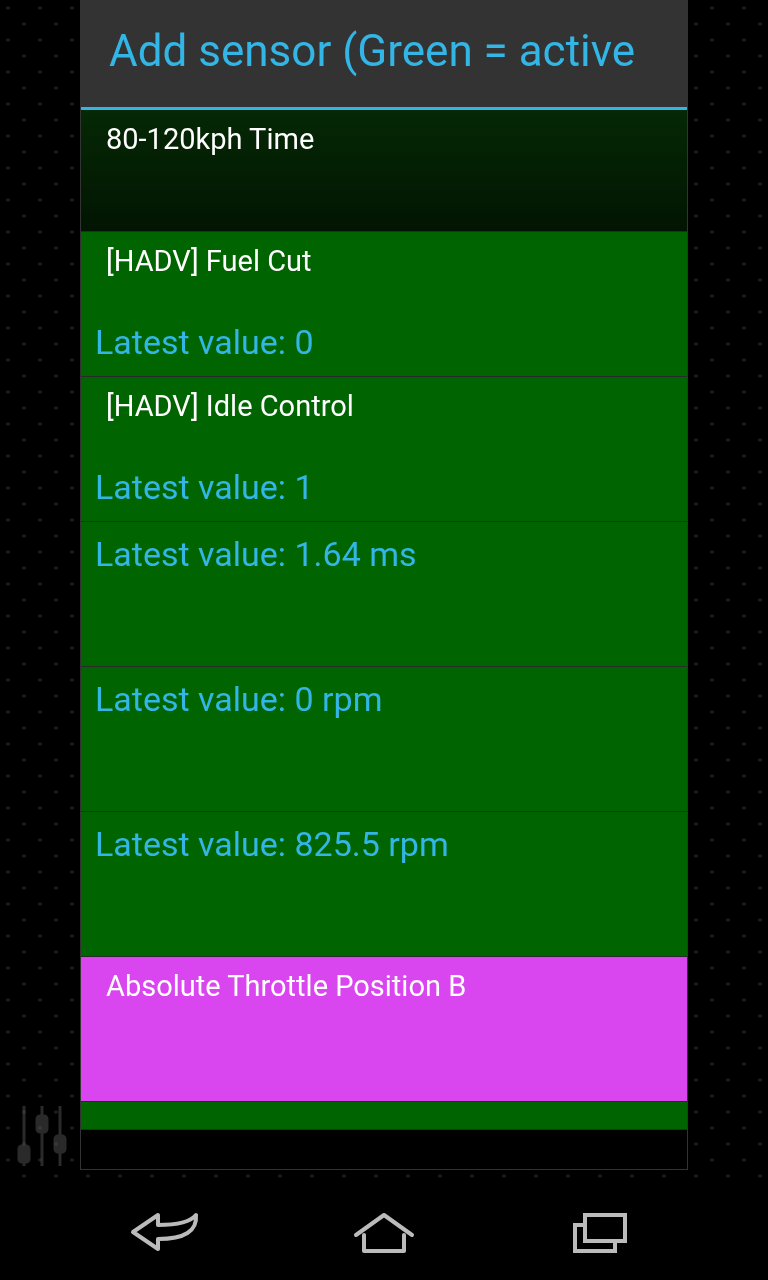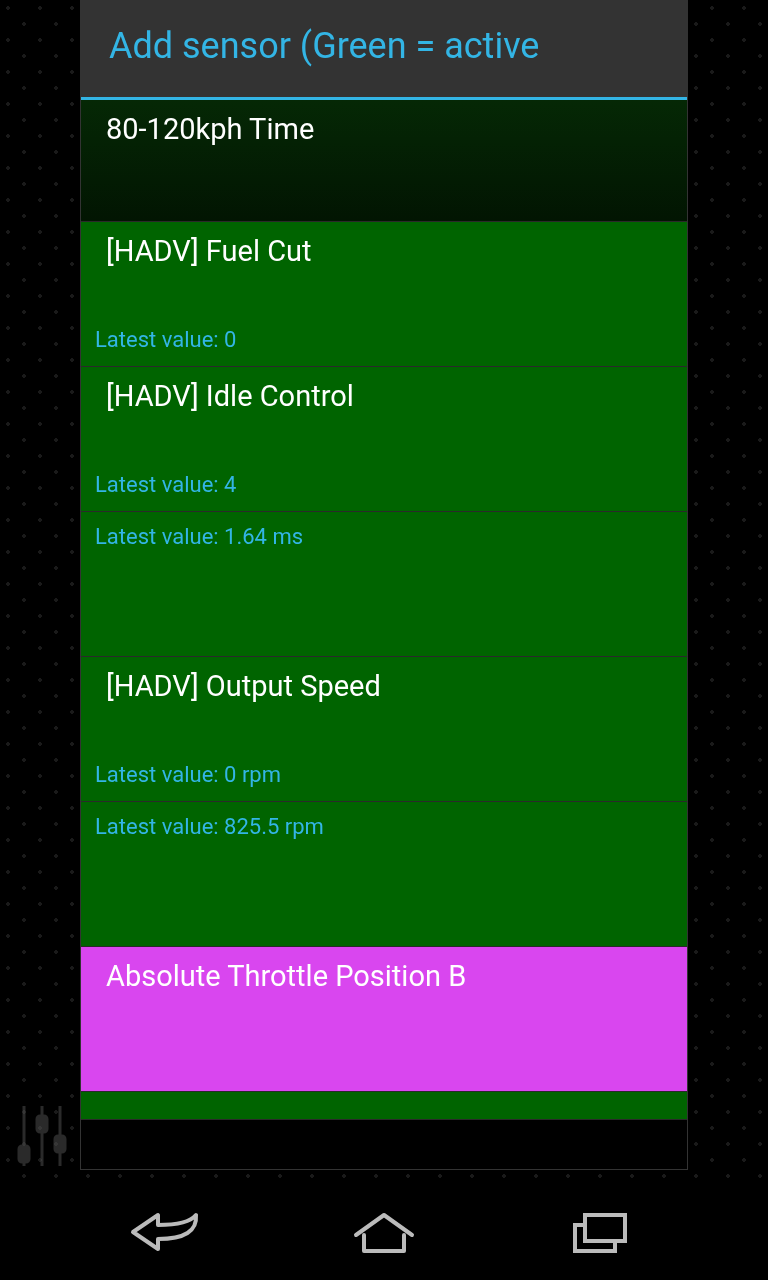--- a/index.html
+++ b/index.html
@@ -25,21 +25,21 @@
     flex-direction: column;
     overflow: hidden;
   }
   .dialog-header {
     background: #333;
     padding: 24px 28px 30px 28px;
     border-bottom: 3px solid #33b5e5;
   }
   .dialog-title {
     color: #33b5e5;
-    font-size: 36px;
+    font-size: 44px;
     font-weight: 400;
     white-space: nowrap;
   }
   .list {
     flex: 1;
     overflow: hidden;
     display: flex;
     flex-direction: column;
   }
   .item {
@@ -67,21 +67,21 @@
     overflow: hidden;
   }
   .item-title {
     color: #fff;
     font-size: 29px;
     font-weight: 400;
     margin-left: 11px;
   }
   .item-sub {
     color: #33b5e5;
-    font-size: 22px;
+    font-size: 34px;
     font-weight: 400;
   }
   .slider-decoration {
     position: absolute;
     left: 12px;
     bottom: 104px;
     width: 60px;
     height: 80px;
     opacity: 0.5;
   }
@@ -120,29 +120,28 @@
       <div class="item-sub"></div>
     </div>
 
     <div class="item active">
       <div class="item-title">[HADV] Fuel Cut</div>
       <div class="item-sub">Latest value: 0</div>
     </div>
 
     <div class="item active">
       <div class="item-title">[HADV] Idle Control</div>
-      <div class="item-sub">Latest value: 4</div>
+      <div class="item-sub">Latest value: 1</div>
     </div>
 
     <div class="item active">
       <div class="item-sub">Latest value: 1.64 ms</div>
     </div>
 
     <div class="item active">
-      <div class="item-title">[HADV] Output Speed</div>
       <div class="item-sub">Latest value: 0 rpm</div>
     </div>
 
     <div class="item active">
       <div class="item-sub">Latest value: 825.5 rpm</div>
     </div>
 
     <div class="item inactive-black">
       <div class="item-title">Absolute Throttle Position B</div>
       <div class="item-sub"></div>

